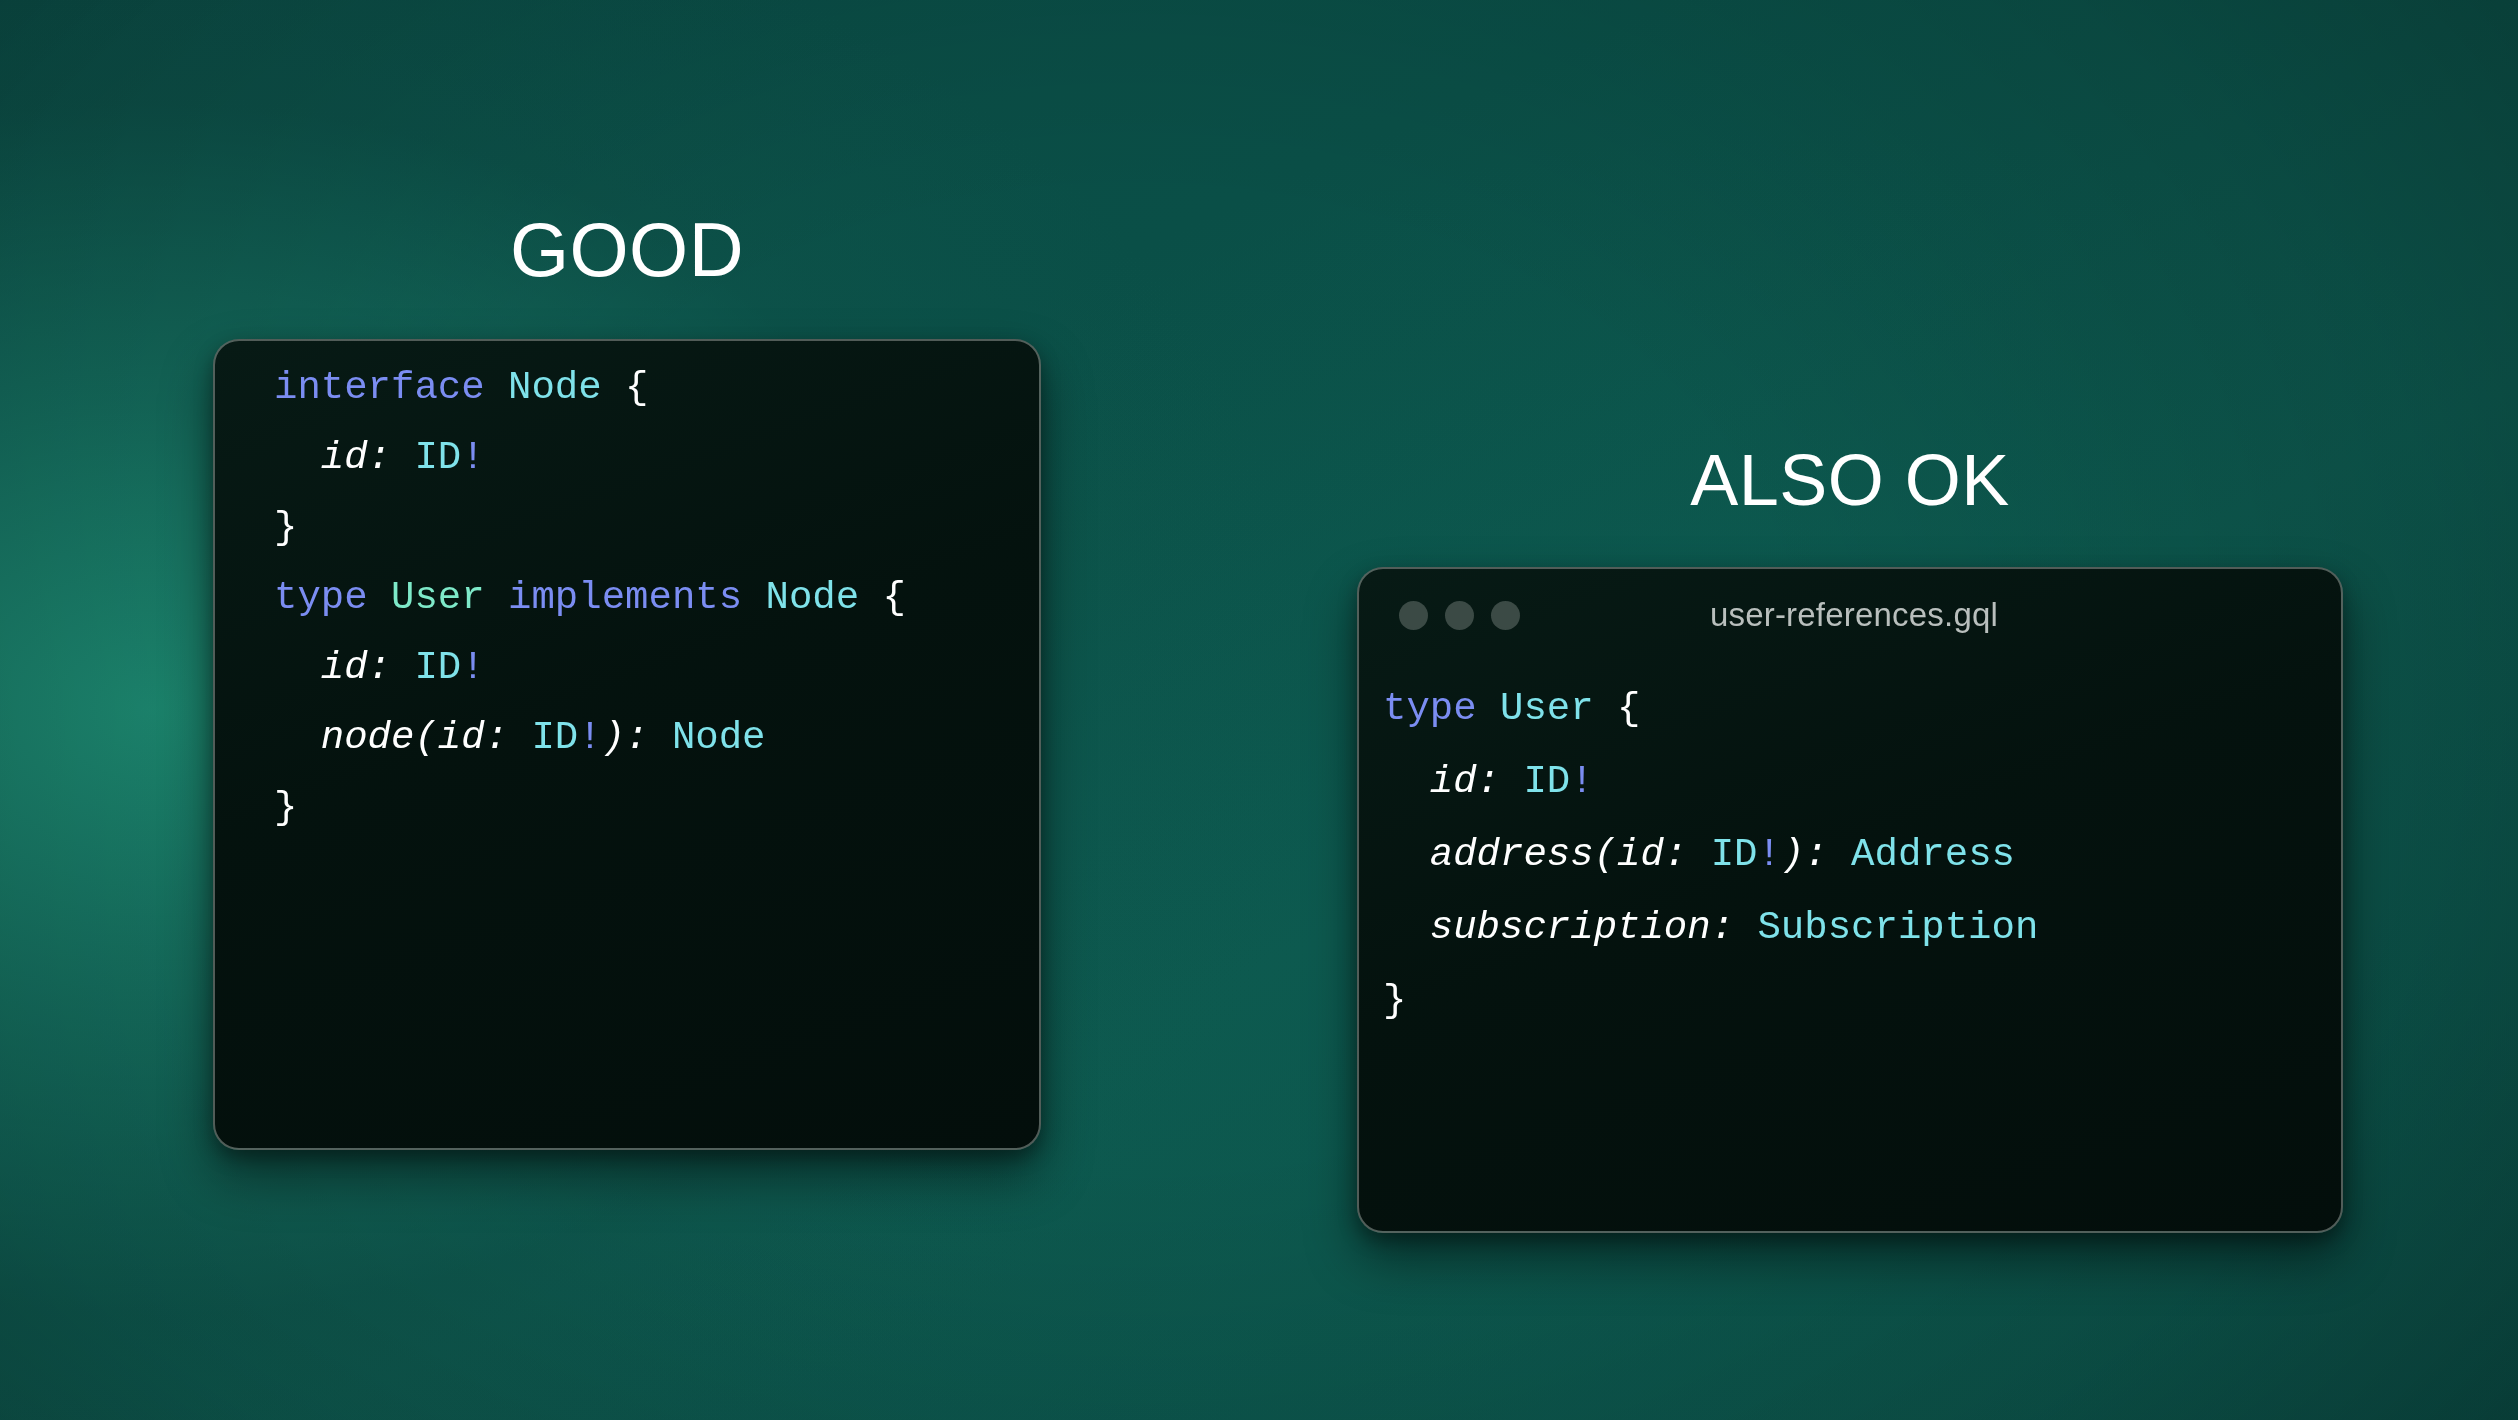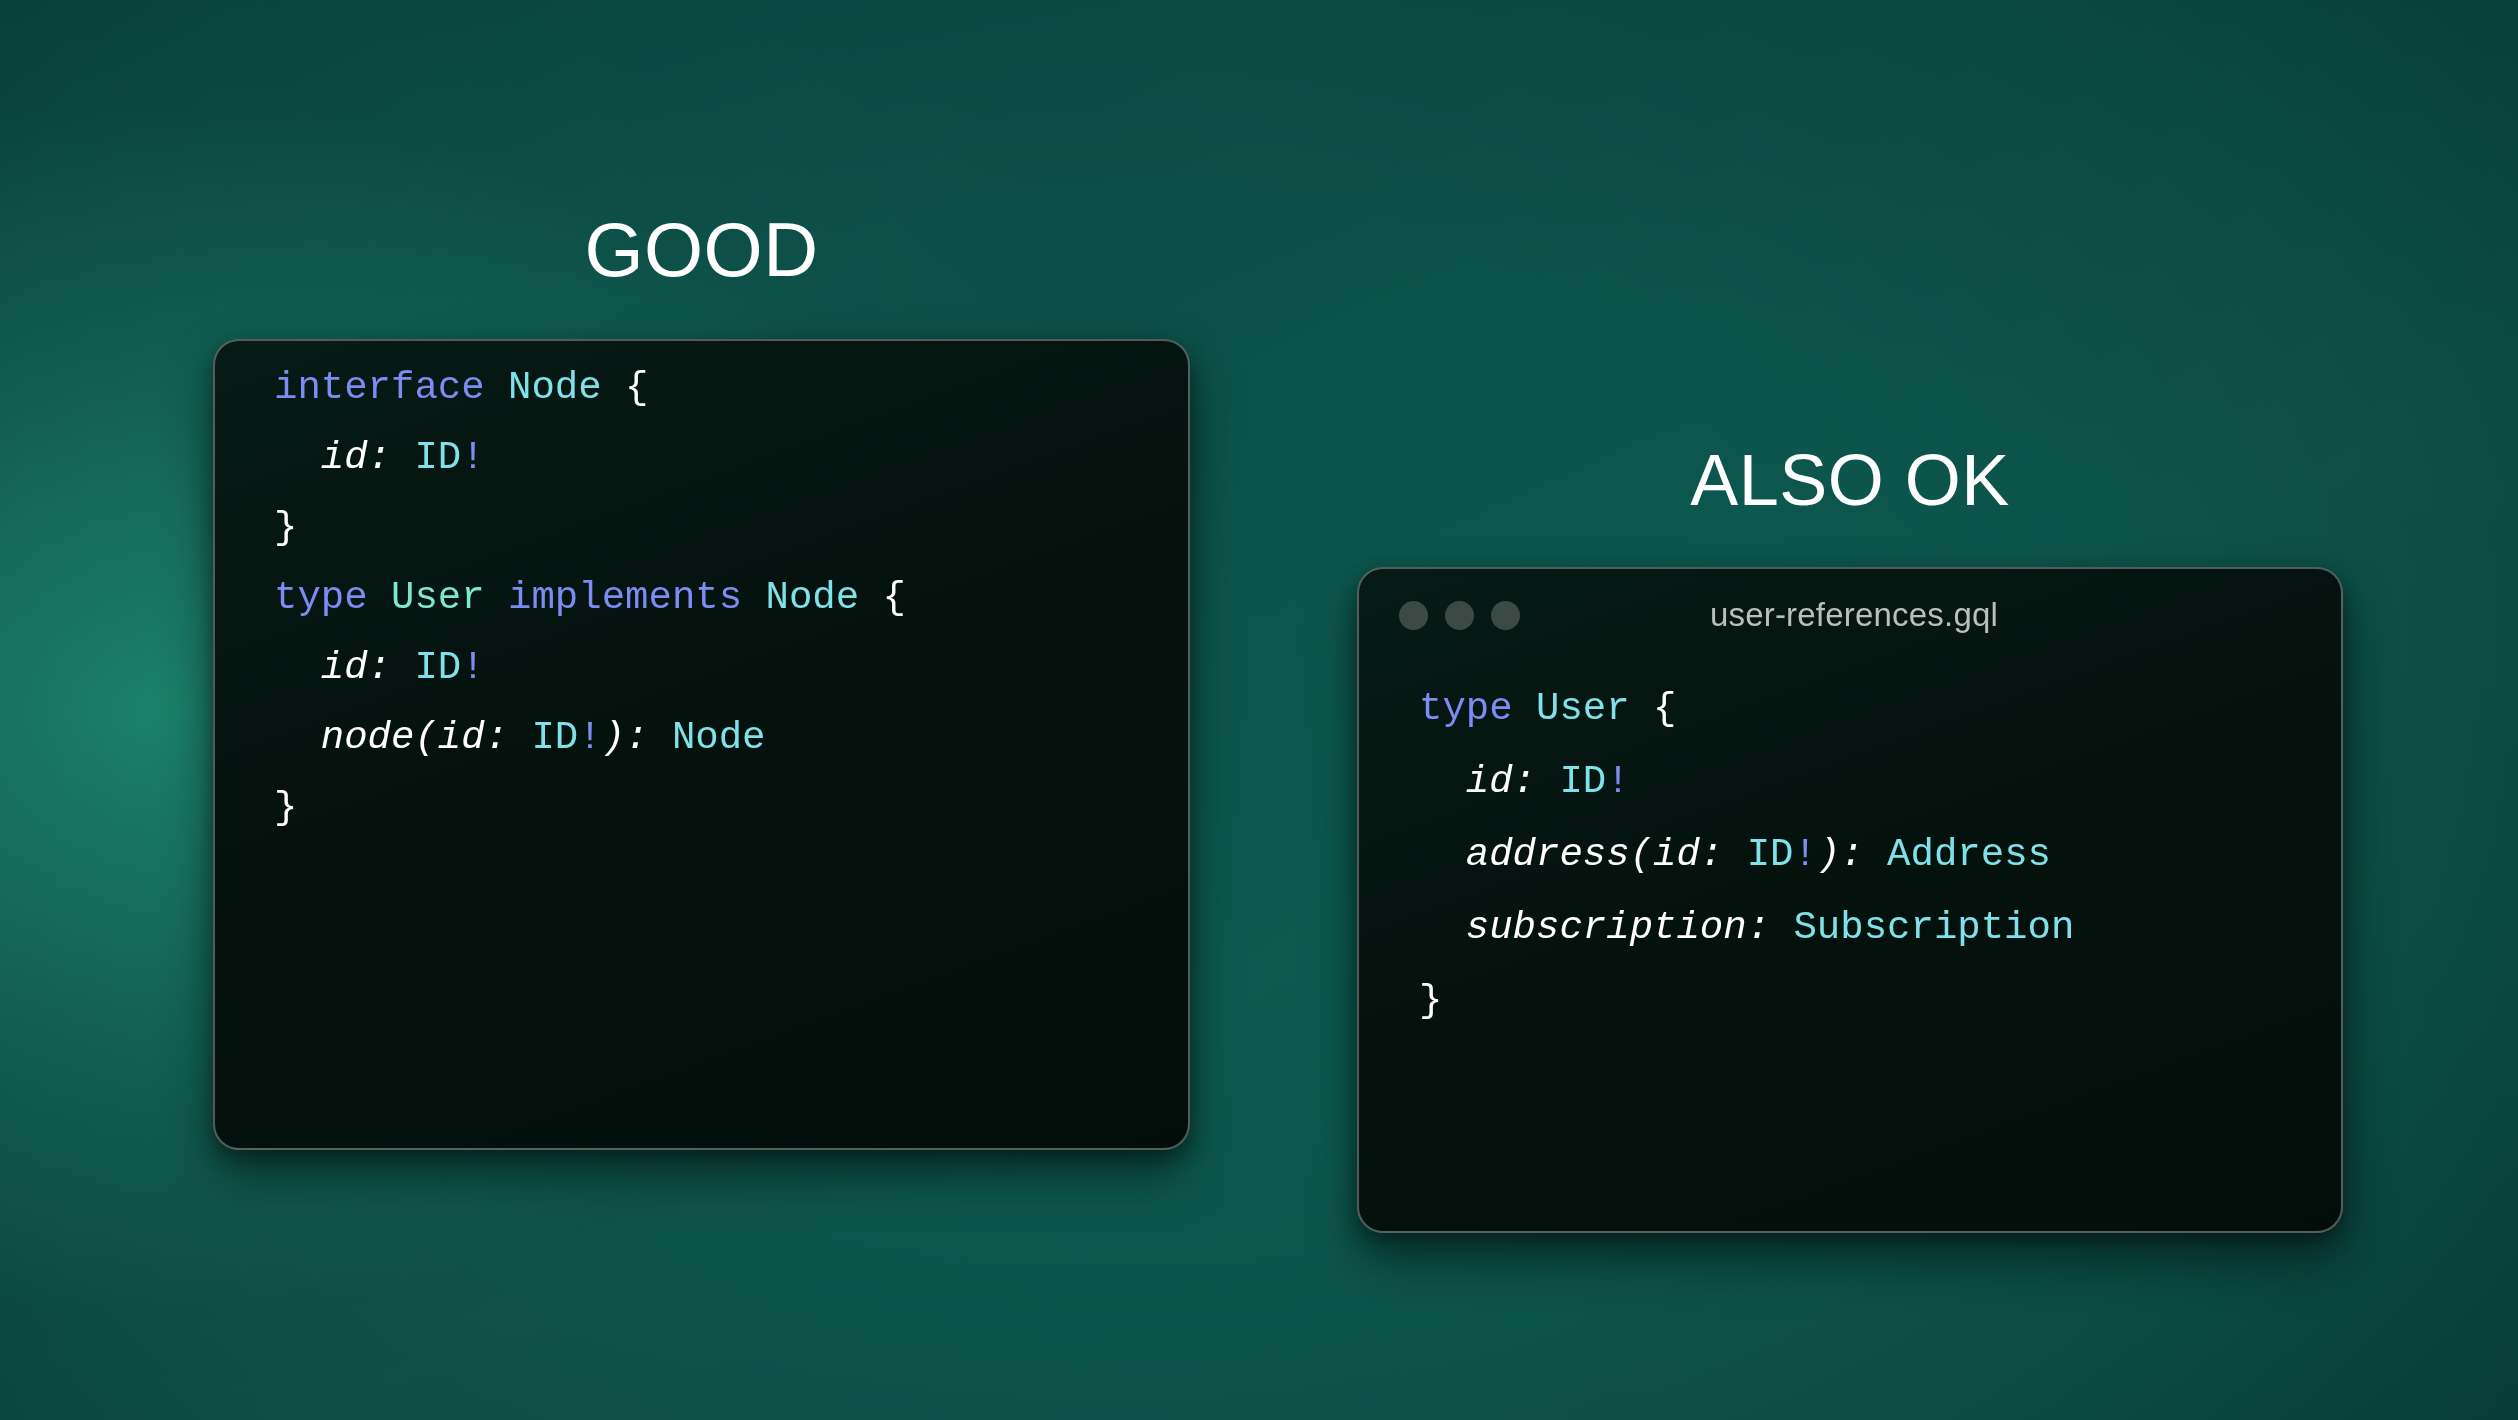--- a/index.html
+++ b/index.html
@@ -37,21 +37,21 @@
         rgba(0,0,0,0.0) 38%,
         rgba(0,0,0,0.13) 78%,
         rgba(0,0,0,0.26) 100%);
     pointer-events: none;
   }
 
   
   .panel-group {
     position: absolute;
   }
-  #panel-good    { left: 213px;  top: 212px; width: 977px; }
+  #panel-good    { left: 213px;  top: 212px; width: 828px; }
   #panel-also-ok { left: 1357px; top: 444px; width: 986px; }
 
   .panel-title {
     color: #ffffff;
     font-family: "Liberation Sans", sans-serif;
     font-weight: 400;
     letter-spacing: 0.5px;
     text-align: center;
     white-space: nowrap;
     line-height: 1;
@@ -109,21 +109,21 @@
 
   .code-body {
     padding: 12px 0 0 0;
     font-family: "Liberation Mono", "DejaVu Sans Mono", monospace;
     font-size: 39px;
     line-height: 70px;
     white-space: pre;
     color: #ffffff;
   }
   #window-node .code-body { padding-left: 59px; font-size: 39px; line-height: 70px; }
-  #window-user .code-body { padding-left: 60px; font-size: 39px; line-height: 73px; }
+  #window-user .code-body { padding-left: 24px; font-size: 39px; line-height: 73px; }
 
   .code-line { white-space: pre; }
 
   .tok-kw    { color: #7b8df2; }
   .tok-type  { color: #7fe2ea; }
   .tok-usr   { color: #7ee9c9; }
   .tok-plain { color: #ffffff; font-style: italic; }
   .tok-punc  { color: #ffffff; }
   .tok-bang  { color: #7b8df2; }
 </style>

